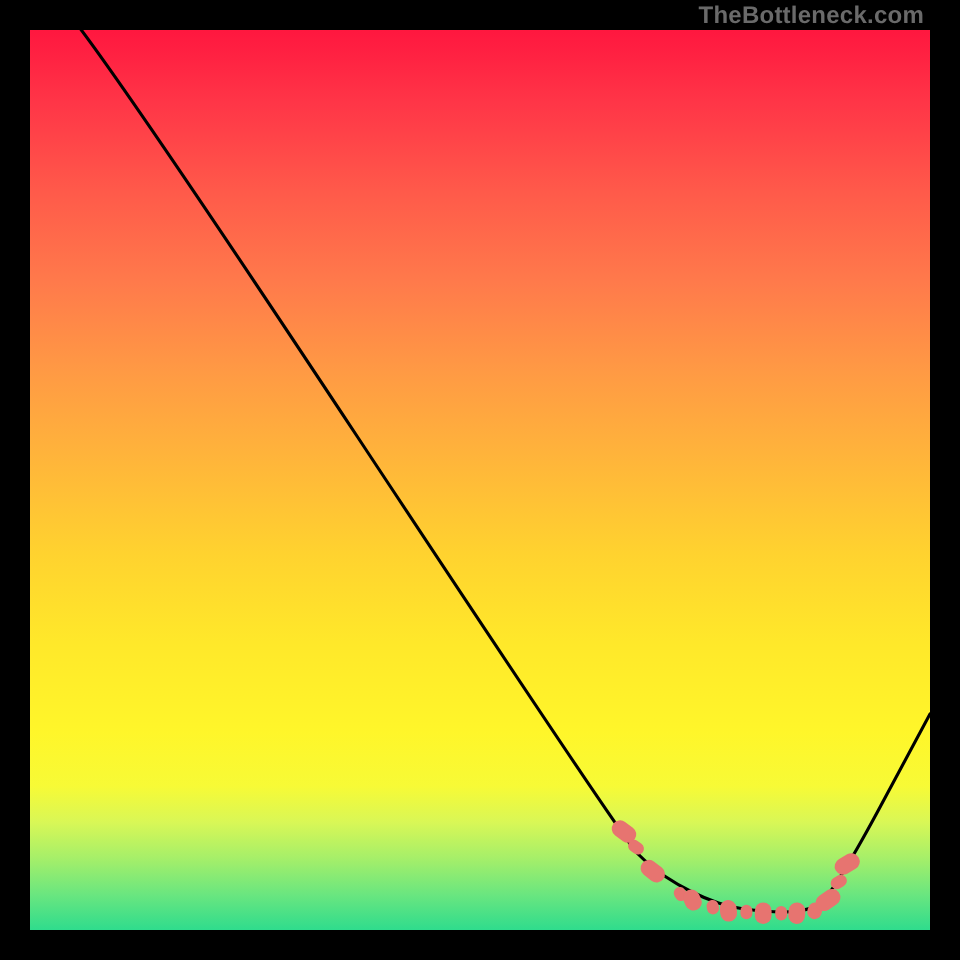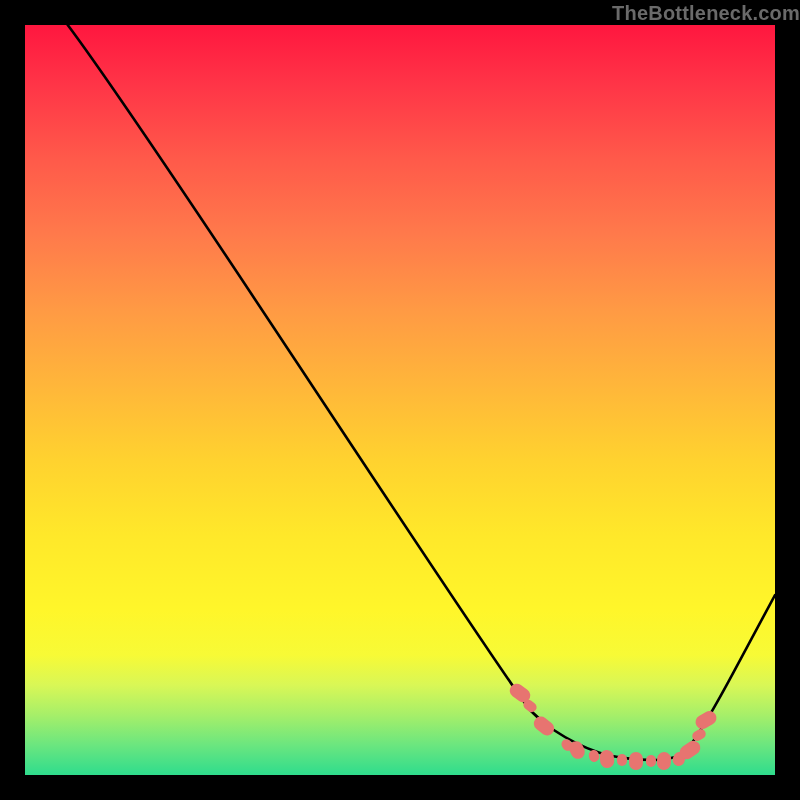--- a/index.html
+++ b/index.html
@@ -1,21 +1,21 @@
 <!DOCTYPE html>
 <html><head>
 <meta charset="utf-8">
 <style>
   * { margin: 0; padding: 0; box-sizing: border-box; }
   html, body { width: 800px; height: 800px; background: #000; overflow: hidden; }
   .stage { position: relative; width: 800px; height: 800px; }
   .attribution {
     position: absolute;
     top: 2px;
-    right: 0;
+    right: 30px;
     font-family: Arial, Helvetica, sans-serif;
     font-size: 20px;
     font-weight: 600;
     color: #6a6a6a;
     letter-spacing: 0.2px;
     z-index: 5;
   }
   .plot-area {
     position: absolute;
     left: 25px;

